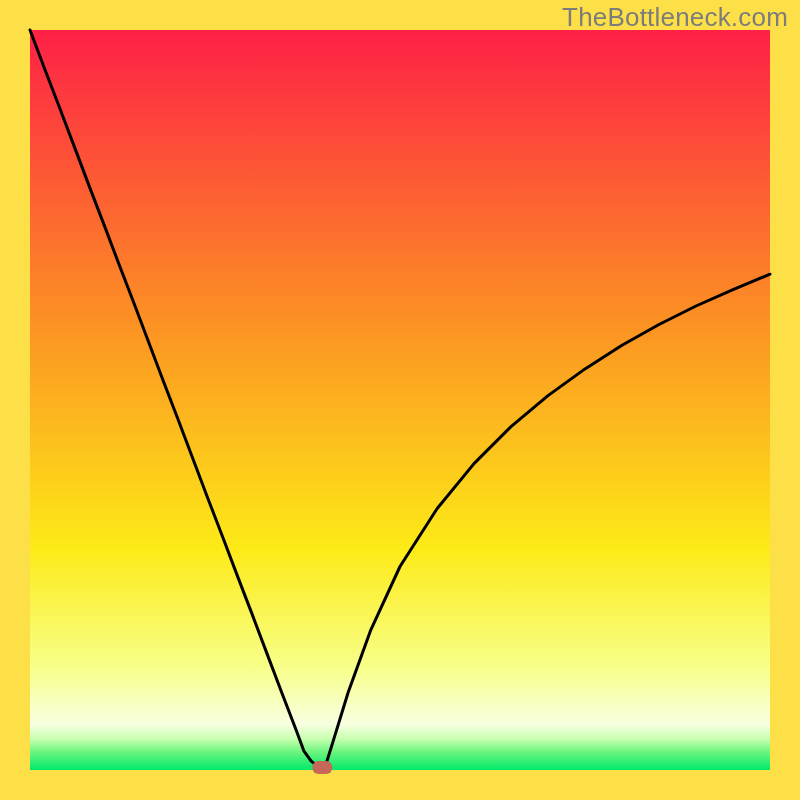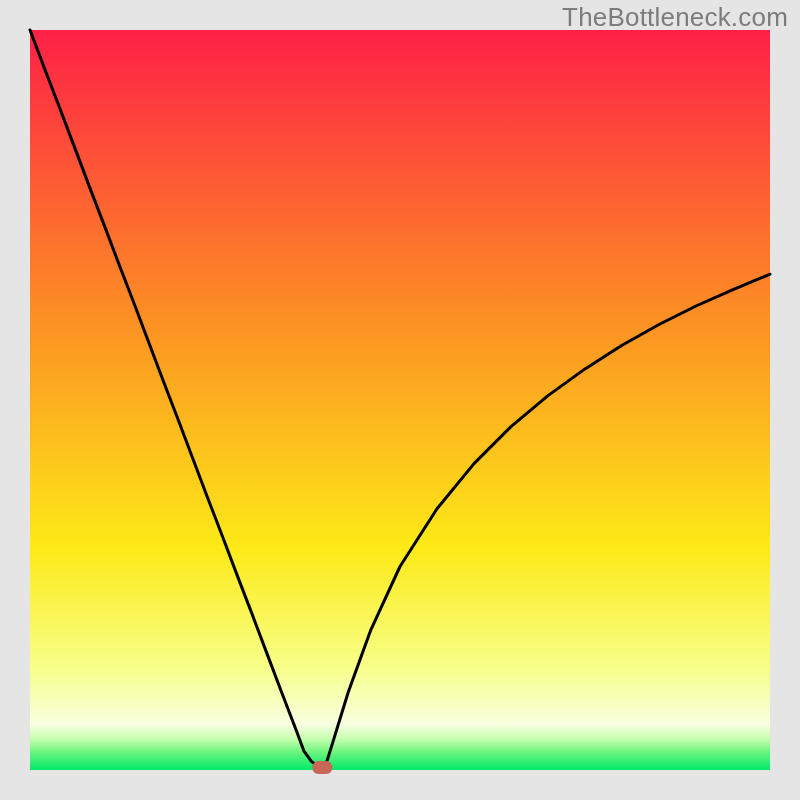--- a/index.html
+++ b/index.html
@@ -10,21 +10,21 @@
     background: #000;
     overflow: hidden;
     font-family: Arial, Helvetica, sans-serif;
   }
   .frame {
     position: absolute;
     left: 0;
     top: 0;
     width: 800px;
     height: 800px;
-    background: #e5e5e5;
+    background: #fde047;
   }
   .watermark {
     position: absolute;
     top: 2px;
     right: 12px;
     color: #7c7c7c;
     font-size: 26px;
     letter-spacing: 0.2px;
     font-weight: 400;
     user-select: none;

